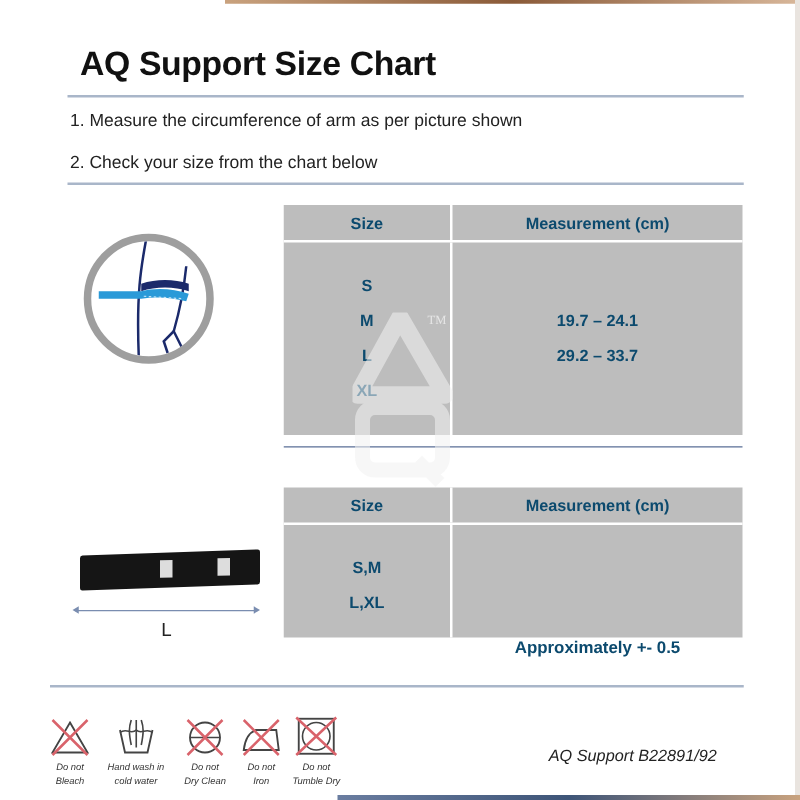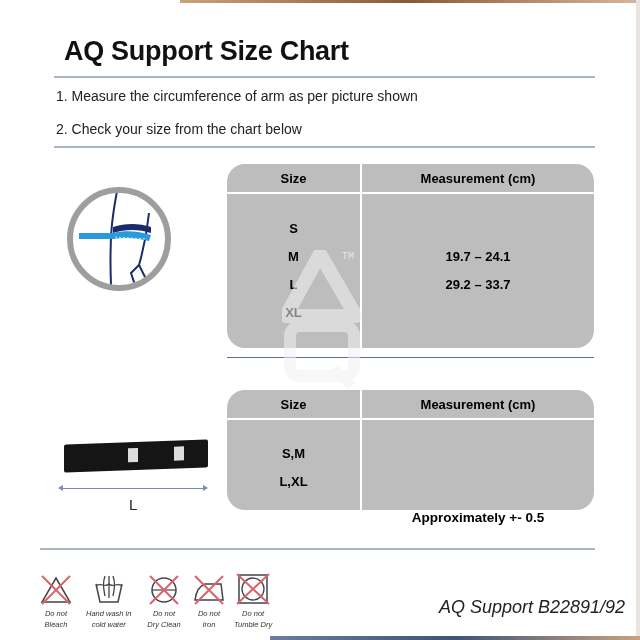--- a/index.html
+++ b/index.html
@@ -3,42 +3,42 @@
 <meta charset="utf-8">
 <style>
   html,body{margin:0;padding:0;}
   body{width:640px;height:640px;position:relative;overflow:hidden;background:#fff;font-family:"DejaVu Sans",sans-serif;}
   .topstrip{position:absolute;left:180px;top:0;width:460px;height:3px;background:linear-gradient(90deg,#c9a27e,#8a5a38,#d8b79a);}
   .rightedge{position:absolute;right:0;top:0;width:4px;height:640px;background:#e9e4df;}
   .botstrip{position:absolute;left:270px;bottom:0;width:370px;height:4px;background:linear-gradient(90deg,#6a7da0,#3e5578,#c9a27e);}
   .title{position:absolute;left:64px;top:36px;font-size:27px;font-weight:bold;color:#111;font-family:Liberation Sans, sans-serif;letter-spacing:-0.3px;}
   .rule{position:absolute;left:54px;width:541px;height:2px;background:#a9b6c9;}
   .step{position:absolute;left:56px;font-size:14px;color:#222;font-family:"Liberation Sans",sans-serif;}
-  .tbl{position:absolute;left:227px;width:367px;background:#bdbdbd;color:#000000;font-weight:bold;font-family:"Liberation Sans",sans-serif;border-radius:18px;}
+  .tbl{position:absolute;left:227px;width:367px;background:#bdbdbd;color:#0c4a6e;font-weight:bold;font-family:"Liberation Sans",sans-serif;}
   .tbl .hdr{display:flex;height:28px;border-bottom:2px solid #fff;}
   .tbl .hdr div{display:flex;align-items:center;justify-content:center;font-size:13px;}
   .tbl .c1{width:135px;border-right:2px solid #fff;box-sizing:border-box;}
   .tbl .c2{flex:1;}
   .tbl .body{display:flex;}
   .tbl .body .c1,.tbl .body .c2{display:flex;flex-direction:column;align-items:center;justify-content:center;font-size:13px;}
   .row{height:28px;line-height:28px;}
   .arm{position:absolute;left:67px;top:187px;width:92px;height:92px;border:6px solid #9e9e9e;border-radius:50%;overflow:hidden;background:#fff;}
   .sleeve{position:absolute;left:64px;top:442px;width:144px;height:28px;background:#151515;transform:skewY(-2deg);border-radius:2px;}
   .sleeve .patch{position:absolute;top:6px;width:10px;height:14px;background:#ddd;}
   .arrowline{position:absolute;left:60px;top:488px;width:146px;height:1px;background:#7a8db0;}
   .arrowline:before,.arrowline:after{content:"";position:absolute;top:-3px;width:0;height:0;border-top:3px solid transparent;border-bottom:3px solid transparent;}
   .arrowline:before{left:-2px;border-right:5px solid #7a8db0;}
   .arrowline:after{right:-2px;border-left:5px solid #7a8db0;}
   .Llabel{position:absolute;left:129px;top:496px;font-size:15px;color:#222;font-family:"Liberation Sans",sans-serif;}
   .care{position:absolute;top:572px;display:flex;flex-direction:column;align-items:center;font-style:italic;}
   .care svg{width:36px;height:34px;}
   .care .lbl{font-size:7.5px;color:#333;text-align:center;line-height:11px;margin-top:2px;white-space:pre-line;font-family:"Liberation Sans",sans-serif;}
-  .footer{position:absolute;left:439px;top:597px;font-size:18px;font-style:italic;color:#222;font-family:"Liberation Sans",sans-serif;}
+  .footer{position:absolute;left:439px;top:597px;font-size:13px;font-style:italic;color:#222;font-family:"Liberation Sans",sans-serif;}
   .watermark{position:absolute;left:282px;top:250px;opacity:0.55;}
-  .tm{position:absolute;left:342px;top:251px;font-size:10px;color:#e6e6e6;font-family:Liberation Mono, monospace;}
+  .tm{position:absolute;left:342px;top:251px;font-size:10px;color:#e6e6e6;font-family:Liberation Serif, serif;}
 </style>
 </head>
 <body>
 
 <div class="topstrip"></div>
 <div class="rightedge"></div>
 
 <div class="title">AQ Support Size Chart</div>
 <div class="rule" style="top:76px"></div>
 <div class="step" style="top:88px">1. Measure the circumference of arm as per picture shown</div>

